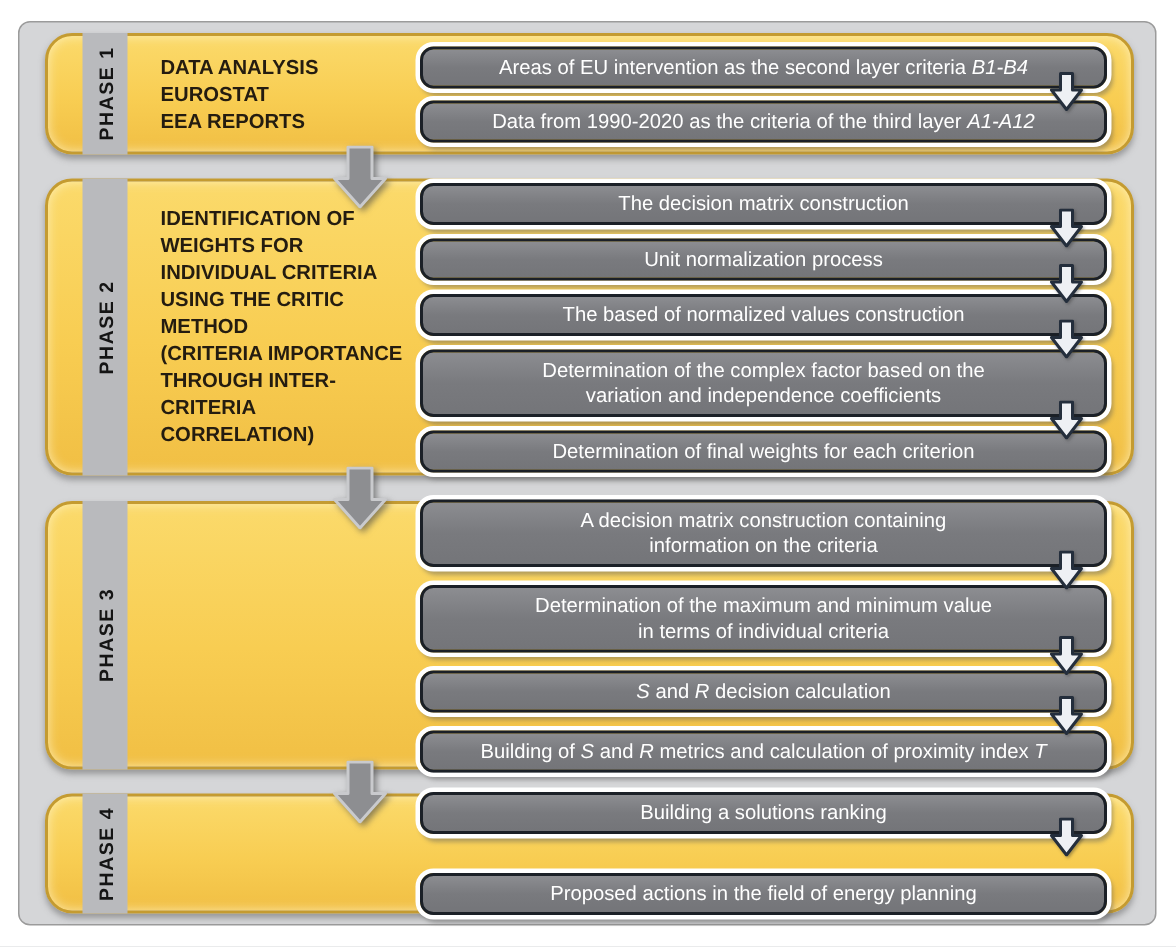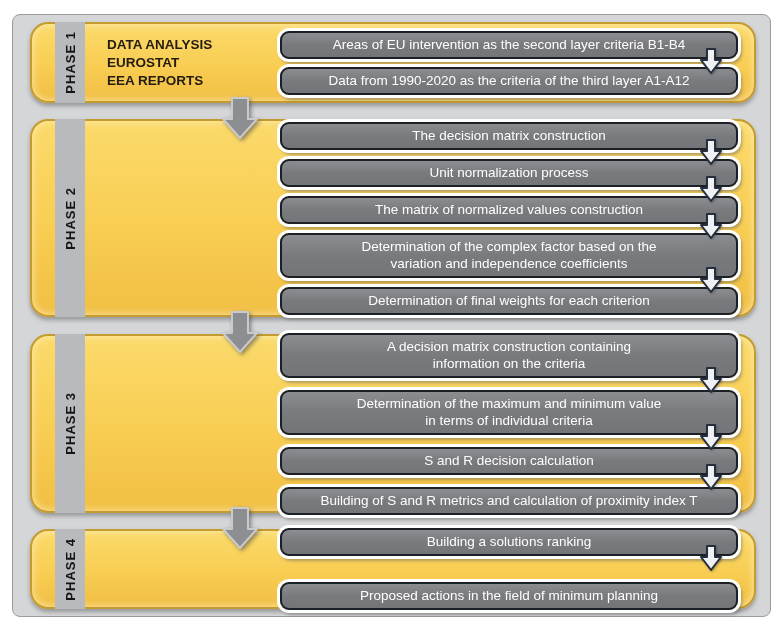--- a/index.html
+++ b/index.html
@@ -44,21 +44,21 @@
   .steps.g8{gap:8px}.steps.g11{gap:9px}.steps.g12{gap:12px}.steps.g9{gap:26px}
   .step{
     position:relative;
     background:linear-gradient(180deg,#8c8d91 0%,#797a7e 50%,#747579 100%);
     border:2px solid #1b2027;border-radius:9px;
     box-shadow:0 0 0 3px #ffffff,2px 3px 3px 2px rgba(90,90,90,.45);
     color:#ffffff;text-align:center;
     font-size:13.5px;line-height:17px;padding:3px 12px 4px 12px;
   }
   .step-text{white-space:pre-line;}
-  .it{margin-top:12px;}
+  .it{font-style:italic;margin-top:12px;}
   .sarrow{
     position:absolute;right:14px;bottom:-17px;width:22px;height:26px;z-index:4;
     filter:drop-shadow(1px 1px 1px rgba(40,40,40,.4));
   }
   .big-arrow{
     position:absolute;width:36px;height:42px;z-index:5;
     filter:drop-shadow(2px 2px 2px rgba(70,70,70,.6));
   }
 </style>
 </head>
@@ -85,35 +85,46 @@
     <div class="step">
       <div class="step-text"><span>Data from 1990-2020 as the criteria of the third layer </span><span class="it">A1-A12</span></div>
     </div>
   </div>
 </section>
 
 <section class="phase" style="top:119px;height:198px;">
   <div class="phase-tab">
       <span>PHASE 2</span>
     </div>
+  <div class="phase-label">
+      <div>IDENTIFICATION OF
+WEIGHTS FOR
+INDIVIDUAL CRITERIA
+USING THE CRITIC
+METHOD
+(CRITERIA IMPORTANCE
+THROUGH INTER-
+CRITERIA
+CORRELATION)</div>
+    </div>
   <div class="steps g11">
     <div class="step">
       <div class="step-text"><span>The decision matrix construction</span></div>
       <svg class="sarrow" viewBox="0 0 22 26">
           <path d="M7 1 h8 v11 h6 L11 25 L1 12 h6 Z" fill="#eef0f4" stroke="#242e3c" stroke-width="2" stroke-linejoin="round"></path>
         </svg>
     </div>
     <div class="step">
       <div class="step-text"><span>Unit normalization process</span></div>
       <svg class="sarrow" viewBox="0 0 22 26">
           <path d="M7 1 h8 v11 h6 L11 25 L1 12 h6 Z" fill="#eef0f4" stroke="#242e3c" stroke-width="2" stroke-linejoin="round"></path>
         </svg>
     </div>
     <div class="step">
-      <div class="step-text"><span>The matrix of normalized values construction</span></div>
+      <div class="step-text"><span>The based of normalized values construction</span></div>
       <svg class="sarrow" viewBox="0 0 22 26">
           <path d="M7 1 h8 v11 h6 L11 25 L1 12 h6 Z" fill="#eef0f4" stroke="#242e3c" stroke-width="2" stroke-linejoin="round"></path>
         </svg>
     </div>
     <div class="step">
       <div class="step-text"><span>Determination of the complex factor based on the
 variation and independence coefficients</span></div>
       <svg class="sarrow" viewBox="0 0 22 26">
           <path d="M7 1 h8 v11 h6 L11 25 L1 12 h6 Z" fill="#eef0f4" stroke="#242e3c" stroke-width="2" stroke-linejoin="round"></path>
         </svg>
@@ -160,21 +171,21 @@
       <span>PHASE 4</span>
     </div>
   <div class="steps g9">
     <div class="step">
       <div class="step-text"><span>Building a solutions ranking</span></div>
       <svg class="sarrow" viewBox="0 0 22 26">
           <path d="M7 1 h8 v11 h6 L11 25 L1 12 h6 Z" fill="#eef0f4" stroke="#242e3c" stroke-width="2" stroke-linejoin="round"></path>
         </svg>
     </div>
     <div class="step">
-      <div class="step-text"><span>Proposed actions in the field of minimum planning</span></div>
+      <div class="step-text"><span>Proposed actions in the field of energy planning</span></div>
     </div>
   </div>
 </section>
 
 <svg class="big-arrow" style="left:222px;top:97px;" viewBox="0 0 36 42">
     <path d="M10 1 h16 v21 h9 L18 41 L1 22 h9 Z" fill="#8d8e91" stroke="#c9cacd" stroke-width="2" stroke-linejoin="round"></path>
   </svg>
 <svg class="big-arrow" style="left:222px;top:311px;" viewBox="0 0 36 42">
     <path d="M10 1 h16 v21 h9 L18 41 L1 22 h9 Z" fill="#8d8e91" stroke="#c9cacd" stroke-width="2" stroke-linejoin="round"></path>
   </svg>

